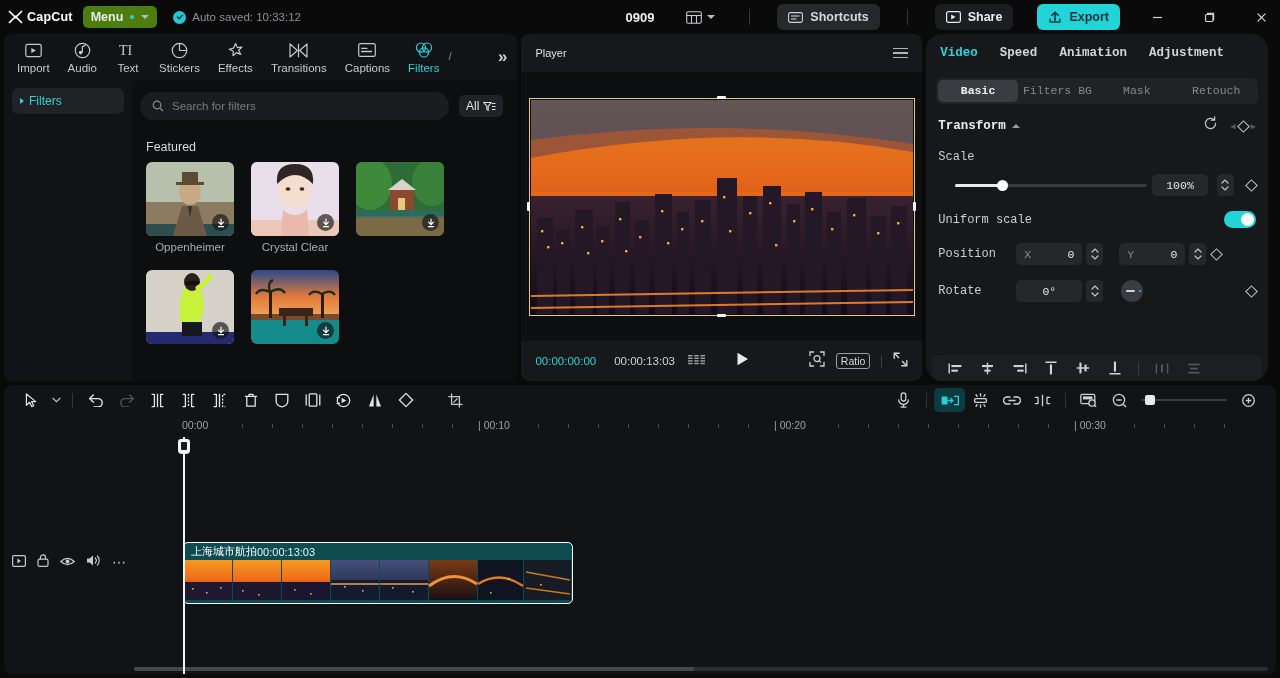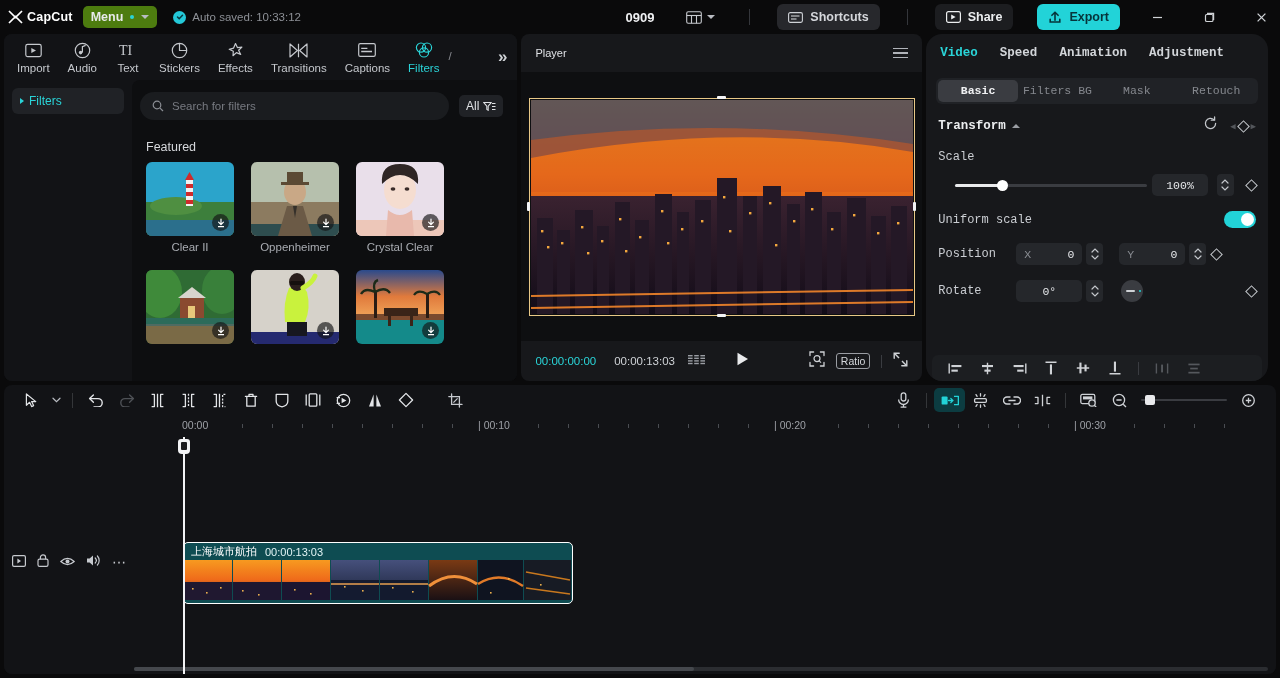--- a/index.html
+++ b/index.html
@@ -183,21 +183,21 @@
   .cover-btn {
     position: absolute; left: 133px; top: 2px; width: 41px; height: 62px; background: #1c1e21;
     border-radius: 5px; display: flex; flex-direction: column; align-items: center; justify-content: center; gap: 3px;
   }
   .cover-label { font-size: 10.5px; color: #c6c9ce; }
   .tracks-area { flex: 1; position: relative; background: #121316; }
   .clip {
     position: absolute; border-radius: 5px; background: #0e4c52; overflow: hidden;
     border: 1.5px solid #ffffff;
   }
-  .clip-head { height: 17px; display: flex; align-items: center; gap: 8px; padding: 4px 7px; }
+  .clip-head { height: 17px; display: flex; align-items: center; padding: 4px 7px; }
   .clip-name { font-size: 11px; color: #ffffff; }
   .clip-dur { font-size: 11px; color: #e3f4f5; }
   .clip-strip { height: 40px; display: flex; overflow: hidden; }
   .playhead { position: absolute; top: 0; bottom: 0; width: 1.5px; background: #f2f3f5; z-index: 5; }
   .playhead-cap {
     position: absolute; top: 2px; left: -5.5px; width: 12px; height: 15px; background: #f2f3f5;
     border-radius: 3px 3px 4px 4px;
   }
   .playhead-cap::after { content: ''; position: absolute; inset: 3px 3px 4px 3px; background: #1a1b1e; border-radius: 1px; }
   .ruler-label { position: absolute; top: 4px; font-size: 10.5px; color: #9da0a6; }
@@ -402,42 +402,20 @@
                   <line x1="9" y1="5.4" x2="12.5" y2="5.4" stroke="#dfe1e4" stroke-width="1.05"></line>
                   <line x1="9" y1="8.4" x2="12.5" y2="8.4" stroke="#dfe1e4" stroke-width="1.05"></line>
                 </svg>
             </div>
           </div>
 
           <div class="sec-title">Featured</div>
 
           <div class="grid">
 
-            <div class="cell">
-              <div class="thumb">
-                <svg width="88" height="74" viewBox="0 0 88 74" preserveAspectRatio="none">
-                  <rect width="88" height="74" fill="#2ba4cb"></rect>
-                  <rect y="40" width="88" height="34" fill="#3d7f3c"></rect>
-                  <ellipse cx="30" cy="44" rx="26" ry="9" fill="#4f8f41"></ellipse>
-                  <rect y="58" width="88" height="16" fill="#2b6f8c"></rect>
-                  <rect x="40" y="18" width="7" height="26" fill="#f2f2f2"></rect>
-                  <rect x="40" y="22" width="7" height="4" fill="#cf2b2b"></rect>
-                  <rect x="40" y="30" width="7" height="4" fill="#cf2b2b"></rect>
-                  <rect x="40" y="38" width="7" height="4" fill="#cf2b2b"></rect>
-                  <polygon points="43.5,10 39,18 48,18" fill="#cf2b2b"></polygon>
-                </svg>
-                <span class="dlbtn">
-                  <svg width="10" height="10" viewBox="0 0 10 10">
-                      <path d="M5 1 V6.4 M2.6 4.2 L5 6.7 L7.4 4.2" stroke="#fff" stroke-width="1.2" fill="none" stroke-linecap="round"></path>
-                      <line x1="2" y1="8.6" x2="8" y2="8.6" stroke="#fff" stroke-width="1.2"></line>
-                    </svg>
-                </span>
-              </div>
-              <div class="cell-label">Clear II</div>
-            </div>
 
             <div class="cell">
               <div class="thumb">
                 <svg width="88" height="74" viewBox="0 0 88 74" preserveAspectRatio="none">
                   <rect width="88" height="74" fill="#b6c0ad"></rect>
                   <rect y="40" width="88" height="34" fill="#8c7b60"></rect>
                   <rect y="62" width="88" height="12" fill="#2e4d4f"></rect>
                   <ellipse cx="44" cy="30" rx="11" ry="13" fill="#c9a886"></ellipse>
                   <path d="M30 20 h28 v3 h-28 z M36 10 h16 v11 h-16 z" fill="#5b4a34"></path>
                   <path d="M27 74 L36 44 h16 L61 74 Z" fill="#6b5a46"></path>

